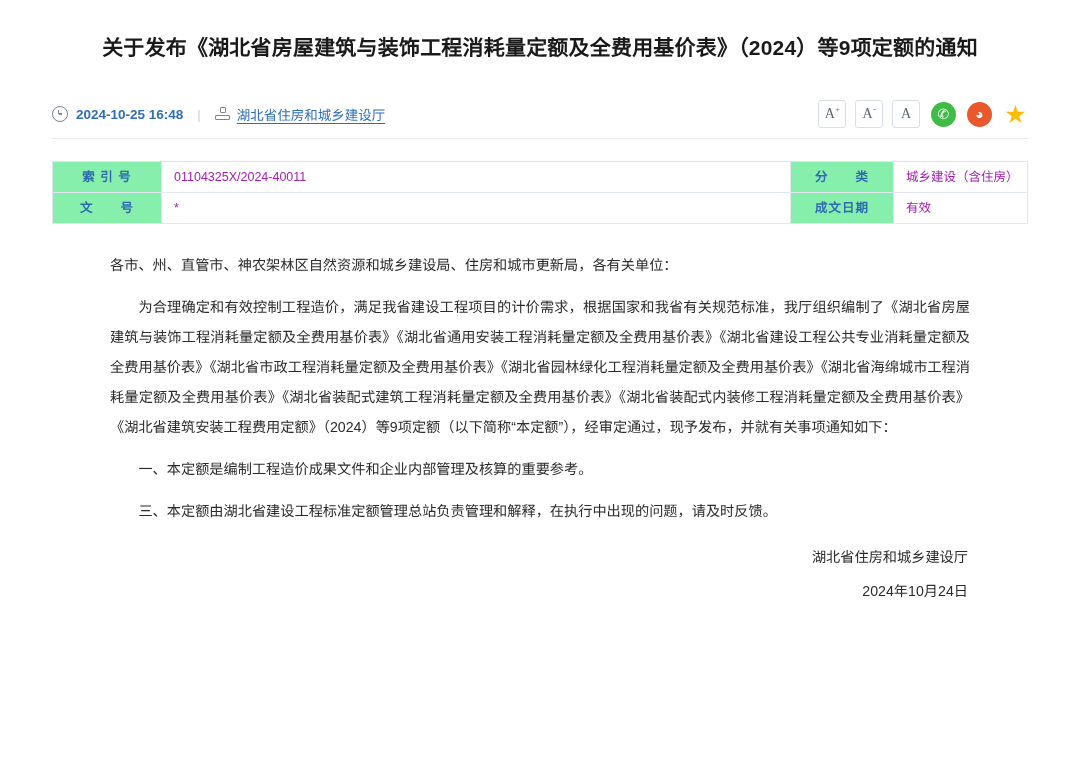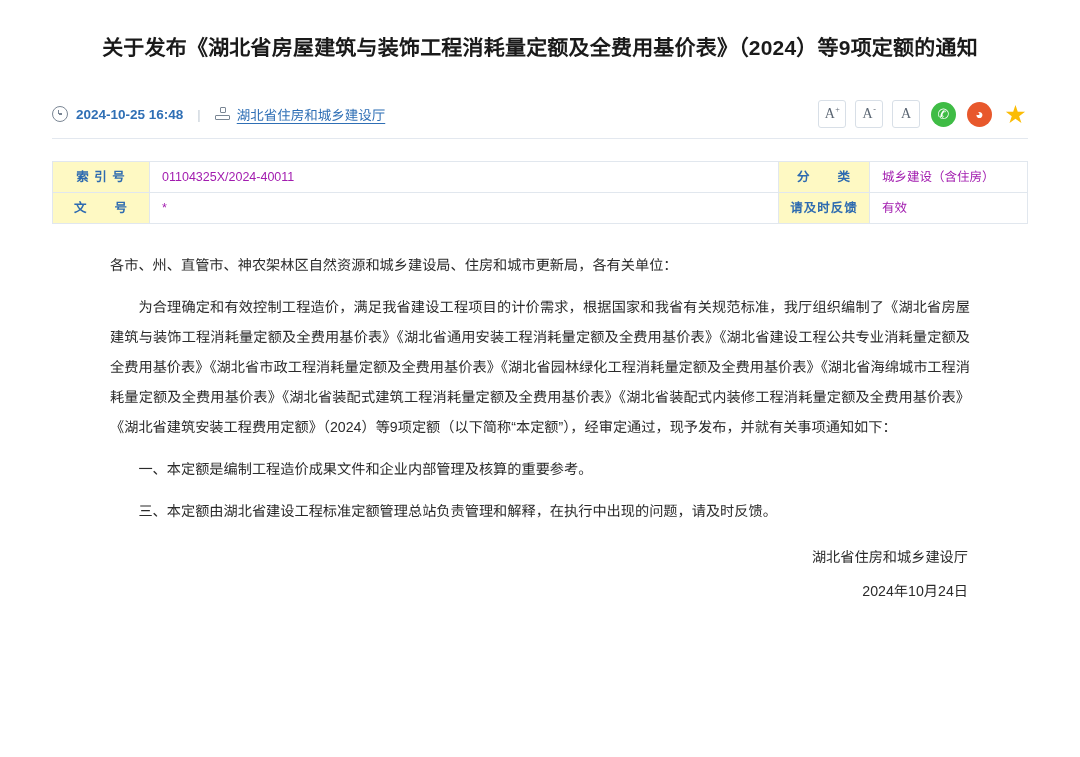--- a/index.html
+++ b/index.html
@@ -164,27 +164,27 @@
     font-size: 12.5px;
   }
   .info-table td {
     border: 1px solid #e1e7ee;
     height: 30px;
     padding: 0 12px;
     color: #a21caf;
     line-height: 17px;
   }
   .info-table td.label {
-    background: #fef9c3;
+    background: #86efac;
     color: #2e6bb0;
     text-align: center;
     font-weight: bold;
     width: 96px;
     letter-spacing: 1px;
-    padding: 0 0;
+    padding: 0 6px;
   }
   .info-table td.value-wide { width: 604px; }
   .info-table td.label-right { width: 90px; margin-left: 8px; }
   .body-wrap {
     margin: 26px 110px 0 110px;
     font-size: 14.2px;
     line-height: 30px;
     color: #2b2b2b;
   }
   .body-wrap p {
@@ -245,21 +245,21 @@
     <tbody>
       <tr>
         <td class="label">索 引 号</td>
         <td class="value-wide">01104325X/2024-40011</td>
         <td class="label label-right">分　　类</td>
         <td>城乡建设（含住房）</td>
       </tr>
       <tr>
         <td class="label">文　　号</td>
         <td class="value-wide">*</td>
-        <td class="label label-right">请及时反馈</td>
+        <td class="label label-right">成文日期</td>
         <td>有效</td>
       </tr>
     </tbody>
   </table>
 
   <div class="body-wrap">
     <p>各市、州、直管市、神农架林区自然资源和城乡建设局、住房和城市更新局，各有关单位：</p>
     <p class="indent">为合理确定和有效控制工程造价，满足我省建设工程项目的计价需求，根据国家和我省有关规范标准，我厅组织编制了《湖北省房屋建筑与装饰工程消耗量定额及全费用基价表》《湖北省通用安装工程消耗量定额及全费用基价表》《湖北省建设工程公共专业消耗量定额及全费用基价表》《湖北省市政工程消耗量定额及全费用基价表》《湖北省园林绿化工程消耗量定额及全费用基价表》《湖北省海绵城市工程消耗量定额及全费用基价表》《湖北省装配式建筑工程消耗量定额及全费用基价表》《湖北省装配式内装修工程消耗量定额及全费用基价表》《湖北省建筑安装工程费用定额》（2024）等9项定额（以下简称“本定额”），经审定通过，现予发布，并就有关事项通知如下：</p>
     <p class="indent">一、本定额是编制工程造价成果文件和企业内部管理及核算的重要参考。</p>
     <p class="indent">三、本定额由湖北省建设工程标准定额管理总站负责管理和解释，在执行中出现的问题，请及时反馈。</p>

